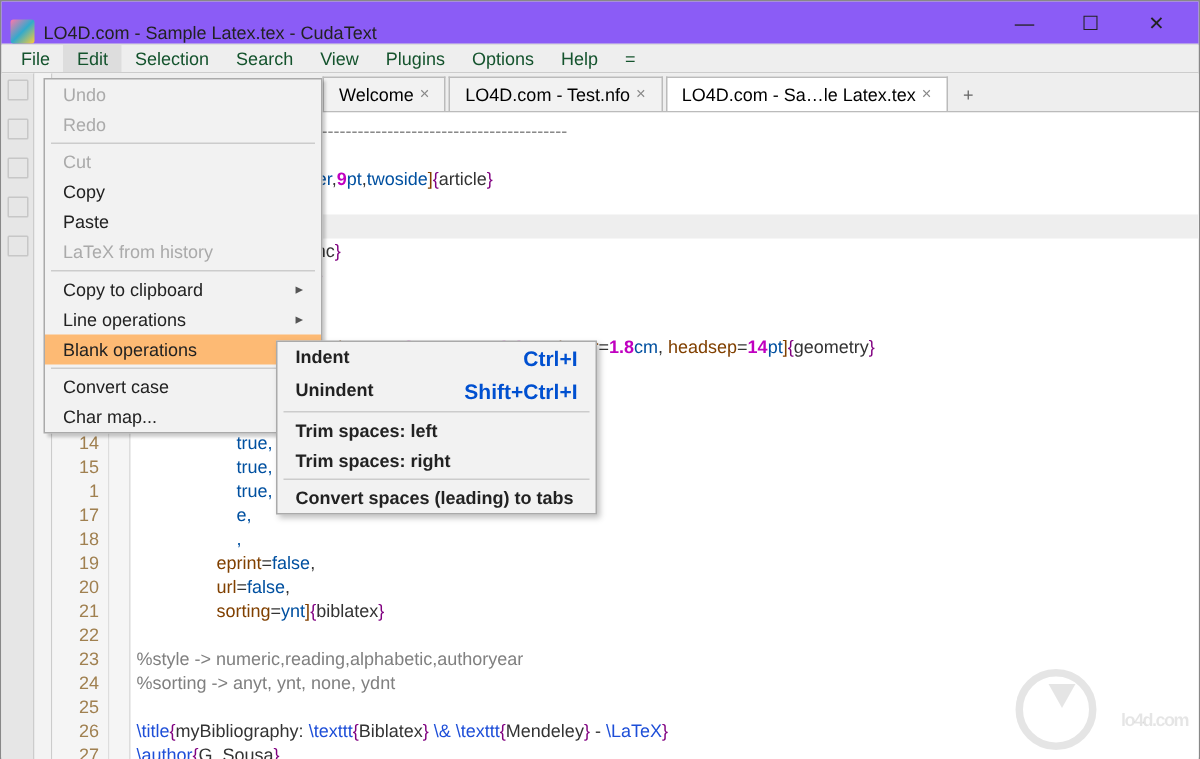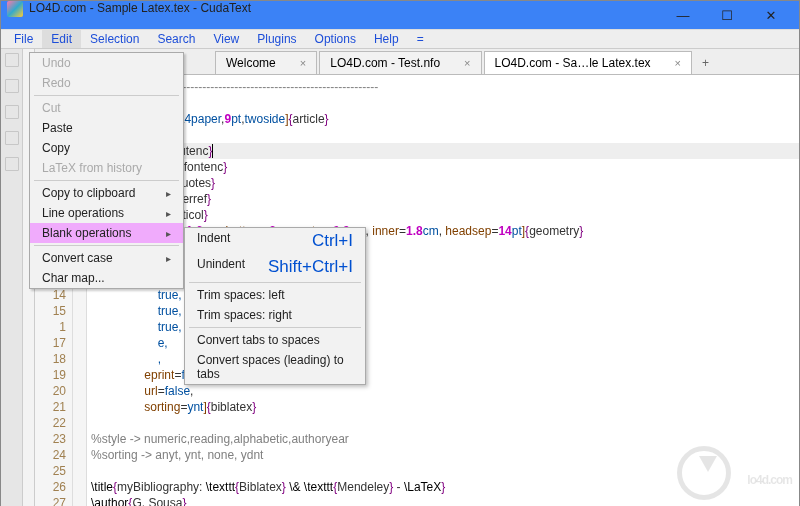--- a/index.html
+++ b/index.html
@@ -1,68 +1,68 @@
 <!DOCTYPE html>
 <html><head>
 <meta charset="utf-8">
 <style>
 * { margin: 0; padding: 0; box-sizing: border-box; font-family: "Segoe UI", Tahoma, sans-serif; font-size: 12px; }
 body { background: #fff; width: 800px; height: 506px; overflow: hidden; position: relative; }
 .window { width: 800px; height: 506px; border: 1px solid #888; display: flex; flex-direction: column; }
 
-.titlebar { height: 30px; background: #3b82f6; display: flex; align-items: flex-start; padding: 0 6px; border-bottom: 1px solid #ddd; }
+.titlebar { height: 30px; background: #8b5cf6; display: flex; align-items: flex-end; padding: 0 6px; border-bottom: 1px solid #ddd; }
 .titlebar .app-icon { width: 16px; height: 16px; background: linear-gradient(135deg,#f7a,#3ac,#fc3); border-radius: 2px; margin-right: 6px; }
 .titlebar .title-text { flex: 1; font-size: 12px; color: #222; }
 .titlebar .win-btn { width: 44px; height: 28px; display:flex; align-items:center; justify-content:center; color:#222; font-size: 13px; }
 
 .menubar { height: 22px; background: #eee; display: flex; align-items: center; padding: 0 4px; border-bottom: 1px solid #ccc; }
-.menubar .menu-item { padding: 2px 9px; color: #1d4ed8; cursor: default; }
+.menubar .menu-item { padding: 2px 9px; color: #14532d; cursor: default; }
 .menubar .menu-item.open { background: #ddd; }
 
 .main { flex: 1; display: flex; background: #fff; }
 .left-gutter { width: 22px; background: #e6e6e6; border-right: 1px solid #ccc; display:flex; flex-direction:column; align-items:center; padding-top:4px; gap:12px; }
 .left-gutter .gicon { width:14px; height:14px; opacity:.4; border:1px solid #999; border-radius:1px; }
 
 .side-panel { width: 12px; background:#f3f3f3; border-right:1px solid #ccc; }
 
 .editor-area { flex:1; display:flex; flex-direction:column; position:relative; }
 .tabs { height: 26px; background: #eee; display:flex; align-items:flex-end; border-bottom:1px solid #bbb; padding-left: 180px; }
-.tab { padding: 4px 10px; background:#f2f2f2; border:1px solid #bbb; border-bottom:none; margin-right:2px; font-size:12px; display:flex; align-items:center; gap:24px; }
+.tab { padding: 4px 10px; background:#f2f2f2; border:1px solid #bbb; border-bottom:none; margin-right:2px; font-size:12px; display:flex; align-items:center; gap:4px; }
 .tab .x { color:#888; font-size:11px; }
 .tab.active { background:#fff; }
 .new-tab { padding: 4px 8px; color:#666; }
 
 .code { flex:1; display:flex; background:#fff; position:relative; overflow:hidden; }
 .gutter { width: 38px; background:#f5f5f5; text-align:right; padding: 4px 6px 0 0; color:#a08050; font-family:Consolas,monospace; font-size:12px; line-height:16px; border-right:1px solid #ddd; }
 .gutter .ln { height:16px; }
 .gutter .ln.sel { background:#ddd; color:#333; }
 .fold-col { width:14px; background:#f5f5f5; border-right:1px solid #ddd; }
 .text { flex:1; padding: 4px 0 0 4px; font-family:Consolas,monospace; font-size:12px; line-height:16px; white-space:pre; color:#333; position:relative; }
 .text .row { height:16px; }
 .text .row.sel { background:#eee; }
-.kw { color:#000000; }           
+.kw { color:#1d4ed8; }           
 .br { color:#800080; }           
 .opt { color:#804000; }          
 .num { color:#c000c0; font-weight:bold; }
 .val { color:#0050a0; }
 .cmt { color:#808080; }
 .bold { font-weight:bold; }
 .cursor { display:inline-block; width:1px; height:14px; background:#000; vertical-align:text-bottom; }
 
-.dropdown { position:absolute; top:0; left:29px; width:155px; background:#f2f2f2; border:1px solid #aaa; box-shadow:2px 2px 2px rgba(0,0,0,.2); z-index:10; }
+.dropdown { position:absolute; top:0; left:29px; width:186px; background:#f2f2f2; border:1px solid #aaa; box-shadow:2px 2px 2px rgba(0,0,0,.2); z-index:10; }
 .dropdown .ditem { padding:3px 12px; color:#222; display:flex; justify-content:space-between; align-items:center; }
 .dropdown .ditem.disabled { color:#aaa; }
-.dropdown .ditem.hover { background:#f0abfc; }
+.dropdown .ditem.hover { background:#fdba74; }
 .dropdown .sep { height:1px; background:#ccc; margin:2px 4px; }
 .dropdown .arrow { font-size:10px; color:#555; }
 
-.submenu { position:absolute; top:174px; left:184px; width:182px; background:#f2f2f2; border:1px solid #aaa; box-shadow:2px 2px 4px rgba(0,0,0,.25); z-index:11; }
+.submenu { position:absolute; top:174px; left:184px; width:214px; background:#f2f2f2; border:1px solid #aaa; box-shadow:2px 2px 4px rgba(0,0,0,.25); z-index:11;font-weight:bold; }
 .submenu .ditem { padding:3px 12px; display:flex; justify-content:space-between; color:#222; }
 .submenu .sep { height:1px; background:#ccc; margin:2px 4px; }
-.submenu .sc { color:#0050d0; font-size:17px; }
+.submenu .sc { color:#0050d0; font-size:14px; }
 
 .watermark { position:absolute; right:8px; bottom:6px; font-size:42px; font-weight:bold; color:rgba(0,0,0,.10); letter-spacing:-1px; pointer-events:none; }
 .watermark::before { content:""; display:inline-block; width:44px; height:44px; border:5px solid rgba(0,0,0,.10); border-radius:50%; vertical-align:middle; margin-right:6px; position:relative; }
 .watermark .arrow-down { position:absolute; left:22px; top:10px; width:0; height:0; border-left:9px solid transparent; border-right:9px solid transparent; border-top:16px solid rgba(0,0,0,.10); }
 </style>
 </head>
 <body>
 
 <div class="window">
 
@@ -154,24 +154,24 @@
         <span>Undo</span>
       </div>
       <div class="ditem disabled">
         <span>Redo</span>
       </div>
       <div class="sep"></div>
       <div class="ditem disabled">
         <span>Cut</span>
       </div>
       <div class="ditem">
+        <span>Copy</span>
+      </div>
+      <div class="ditem">
         <span>Paste</span>
-      </div>
-      <div class="ditem">
-        <span>Copy</span>
       </div>
       <div class="ditem disabled">
         <span>LaTeX from history</span>
       </div>
       <div class="sep"></div>
       <div class="ditem">
         <span>Copy to clipboard</span>
         <span class="arrow">▸</span>
       </div>
       <div class="ditem">
@@ -203,23 +203,20 @@
       </div>
       <div class="sep"></div>
       <div class="ditem">
         <span>Trim spaces: left</span>
       </div>
       <div class="ditem">
         <span>Trim spaces: right</span>
       </div>
       <div class="sep"></div>
       <div class="ditem">
-        <span>Convert tabs to spaces</span>
-      </div>
-      <div class="ditem">
         <span>Convert spaces (leading) to tabs</span>
       </div>
     </div>
 
   <div class="watermark">
     <span class="arrow-down"></span><span>lo4d.com</span>
   </div>
 </div>
 
 </body></html>

